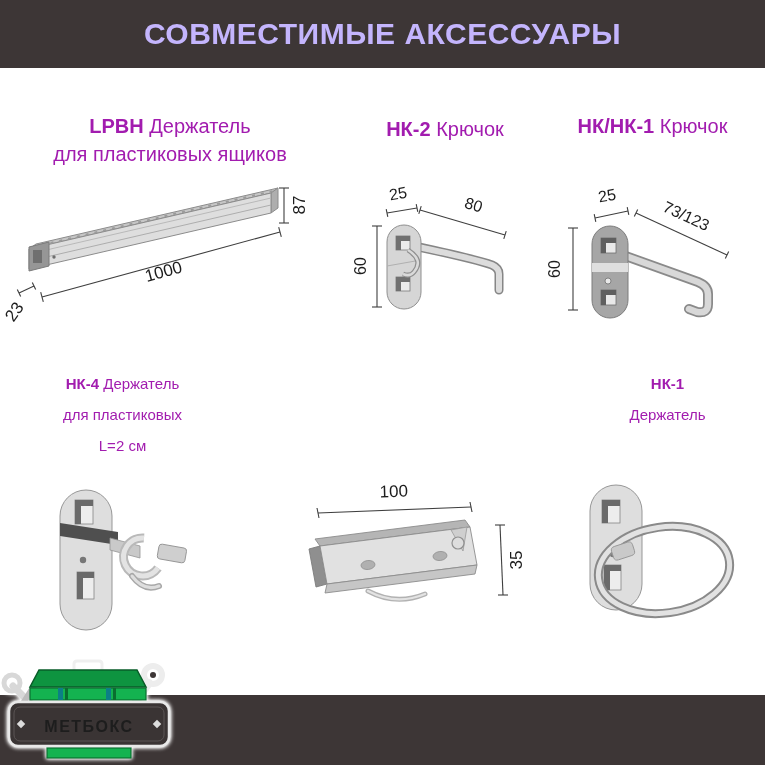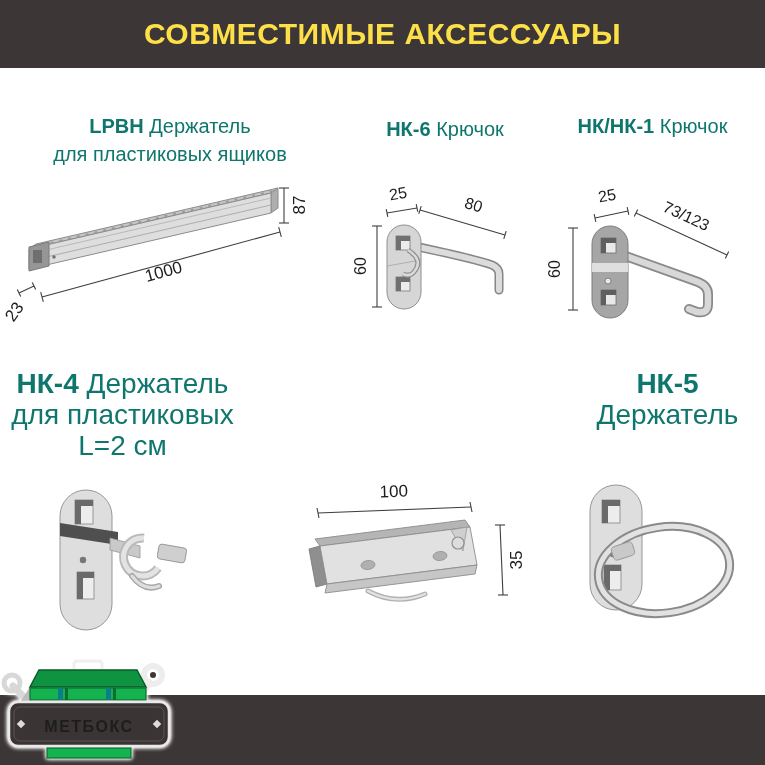--- a/index.html
+++ b/index.html
@@ -5,24 +5,24 @@
   html,body { margin:0; padding:0; background:#ffffff; }
   .page {
     position:relative; width:765px; height:765px; background:#ffffff;
     font-family:"Liberation Sans", sans-serif; overflow:hidden; color:#111;
   }
   .header {
     position:absolute; left:0; top:0; width:765px; height:68px;
     background:#3d3636; display:flex; align-items:center; justify-content:center;
   }
   .header h1 {
-    margin:0; color:#fde047; font-size:30px; font-weight:800; letter-spacing:0.5px;
-  }
-  .p-title { position:absolute; text-align:center; font-size:20px; line-height:28px; color:#0f766e; }
-  .p-title.t-lg { font-size:28px; line-height:31px; }
+    margin:0; color:#c4b5fd; font-size:30px; font-weight:800; letter-spacing:0.5px;
+  }
+  .p-title { position:absolute; text-align:center; font-size:20px; line-height:28px; color:#a21caf; }
+  .p-title.t-lg { font-size:15px; line-height:31px; }
   .b { font-weight:bold; }
   svg { position:absolute; overflow:visible; }
   svg text { font-family:"Liberation Sans", sans-serif; font-size:16px; fill:#1d1d1d; }
   svg text.big { font-size:17px; }
   .dim { stroke:#3f3f3f; stroke-width:1.1; fill:none; }
   .metal-edge { stroke:#8c8c8c; stroke-width:1; }
   .footer-strip {
     position:absolute; left:0; top:695px; width:765px; height:70px; background:#3d3636;
   }
   .logo-svg { filter: drop-shadow(0 0 2px #ffffff) drop-shadow(0 0 1px #ffffff); z-index:2; }
@@ -68,21 +68,21 @@
     </g>
     <g>
       <line class="dim" x1="14" y1="110" x2="29" y2="103"></line>
       <line class="dim" x1="12.3" y1="106.4" x2="15.7" y2="113.6"></line>
       <line class="dim" x1="27.3" y1="99.4" x2="30.7" y2="106.6"></line>
       <text class="big" x="14" y="132" text-anchor="middle" transform="rotate(-55 14 132)">23</text>
     </g>
   </svg>
 
   <div class="p-title" style="left:355px; top:115px; width:180px;">
-    <span class="b">НК-6</span>
+    <span class="b">НК-2</span>
     <span>Крючок</span>
   </div>
 
   <svg style="left:350px; top:180px;" width="185" height="150" viewBox="0 0 185 150">
     <g>
       <line class="dim" x1="27" y1="46" x2="27" y2="127"></line>
       <line class="dim" x1="22" y1="46" x2="32" y2="46"></line>
       <line class="dim" x1="22" y1="127" x2="32" y2="127"></line>
       <text x="12" y="86" text-anchor="middle" dominant-baseline="middle" transform="rotate(-90 12 86)">60</text>
     </g>
@@ -202,21 +202,21 @@
       <ellipse cx="75" cy="92" rx="7" ry="4.5" fill="#b0b0b0" stroke="#909090" stroke-width="0.8" transform="rotate(-7 75 92)"></ellipse>
       <ellipse cx="147" cy="83" rx="7" ry="4.5" fill="#b0b0b0" stroke="#909090" stroke-width="0.8" transform="rotate(-7 147 83)"></ellipse>
       <polygon points="158,57 174,54 170,78" fill="#cfcfcf" stroke="#999999" stroke-width="0.8"></polygon>
       <circle cx="165" cy="70" r="6" fill="#dddddd" stroke="#909090" stroke-width="1.2"></circle>
       <path d="M 75 118 q 28 15 57 3" fill="none" stroke="#b2b2b2" stroke-width="5" stroke-linecap="round"></path>
       <path d="M 75 118 q 28 15 57 3" fill="none" stroke="#e3e3e3" stroke-width="2.4" stroke-linecap="round"></path>
     </g>
   </svg>
 
   <div class="p-title t-lg" style="left:560px; top:368px; width:215px;">
-    <span class="b">НК-5</span><br>
+    <span class="b">НК-1</span><br>
     <span>Держатель</span>
   </div>
 
   <svg style="left:572px; top:462px;" width="185" height="190" viewBox="0 0 185 190">
     <g>
       <rect x="18" y="23" width="52" height="125" rx="26" fill="#dedede" stroke="#979797" stroke-width="1"></rect>
       <rect x="30" y="38" width="18" height="23" fill="#ededed" stroke="#858585" stroke-width="0.8"></rect>
       <polygon points="30,38 48,38 48,44 36,44 36,61 30,61" fill="#6a6a6a"></polygon>
       <circle cx="41" cy="92" r="3.2" fill="#777777"></circle>
       <rect x="32" y="103" width="17" height="25" fill="#ededed" stroke="#858585" stroke-width="0.8"></rect>

